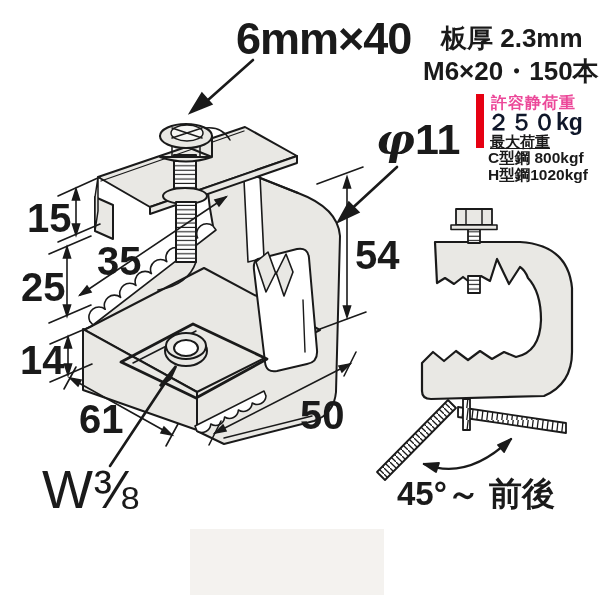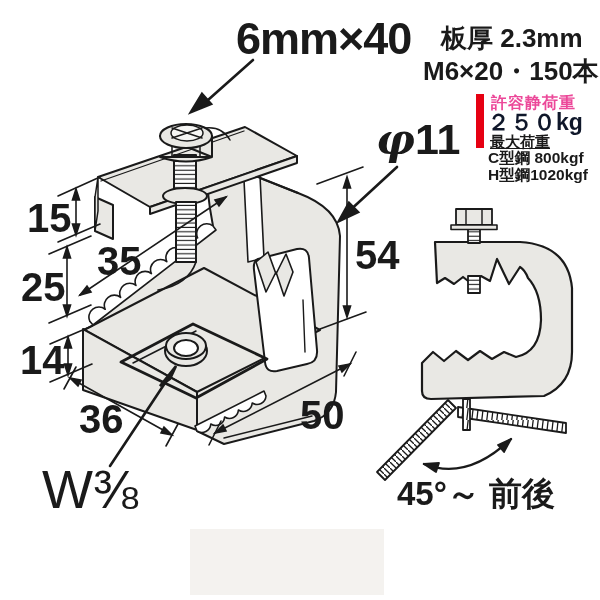--- a/index.html
+++ b/index.html
@@ -178,20 +178,20 @@
   <div class="lbl load-h">H型鋼1020kgf</div>
 
   <div class="lbl phi-wrap" style="left:376px;top:118px;">
     <span class="phi-sym">φ</span><span>11</span>
   </div>
 
   <div class="lbl dim" style="left:27px;top:198px;">15</div>
   <div class="lbl dim" style="left:97px;top:241px;">35</div>
   <div class="lbl dim" style="left:21px;top:267px;">25</div>
   <div class="lbl dim" style="left:20px;top:340px;">14</div>
-  <div class="lbl dim" style="left:79px;top:399px;">36</div>
+  <div class="lbl dim" style="left:79px;top:399px;">61</div>
   <div class="lbl dim" style="left:300px;top:395px;">50</div>
   <div class="lbl dim" style="left:355px;top:235px;">54</div>
 
   <div class="lbl thread" style="left:42px;top:462px;">W⅜</div>
 
   <div class="lbl swing" style="left:397px;top:477px;">45°～ 前後</div>
 </div>
 
 </body></html>

